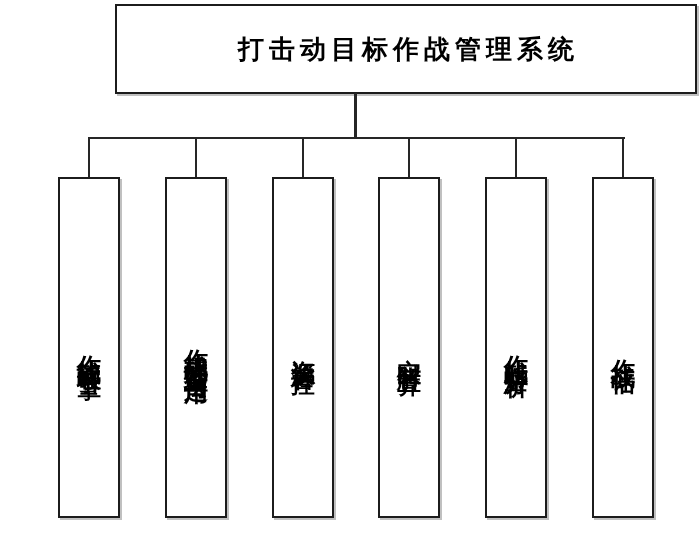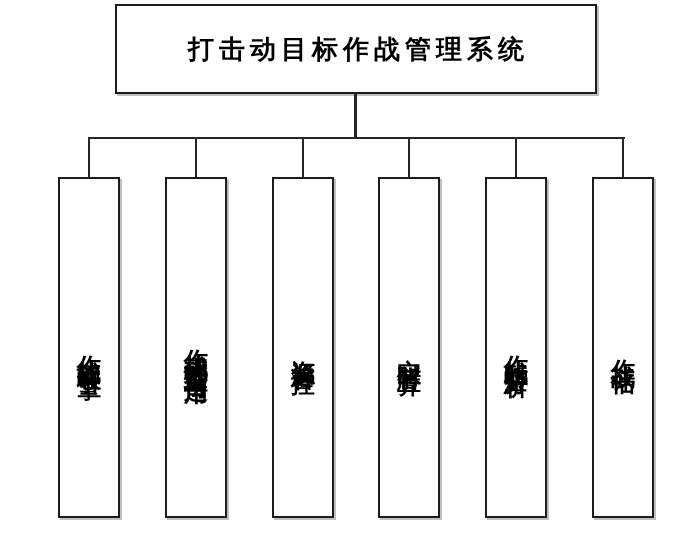--- a/index.html
+++ b/index.html
@@ -22,21 +22,21 @@
     background: #ffffff;
     border: 2px solid #1c1c1c;
     box-shadow: 2px 2px 0 rgba(140,140,140,0.55);
     display: flex;
     align-items: center;
     justify-content: center;
   }
   .root-node {
     left: 115px;
     top: 4px;
-    width: 482px;
+    width: 582px;
     height: 90px;
   }
   .root-label {
     font-size: 26px;
     font-weight: 700;
     letter-spacing: 5px;
     white-space: nowrap;
     text-indent: 5px; 
   }
   .child-node {

